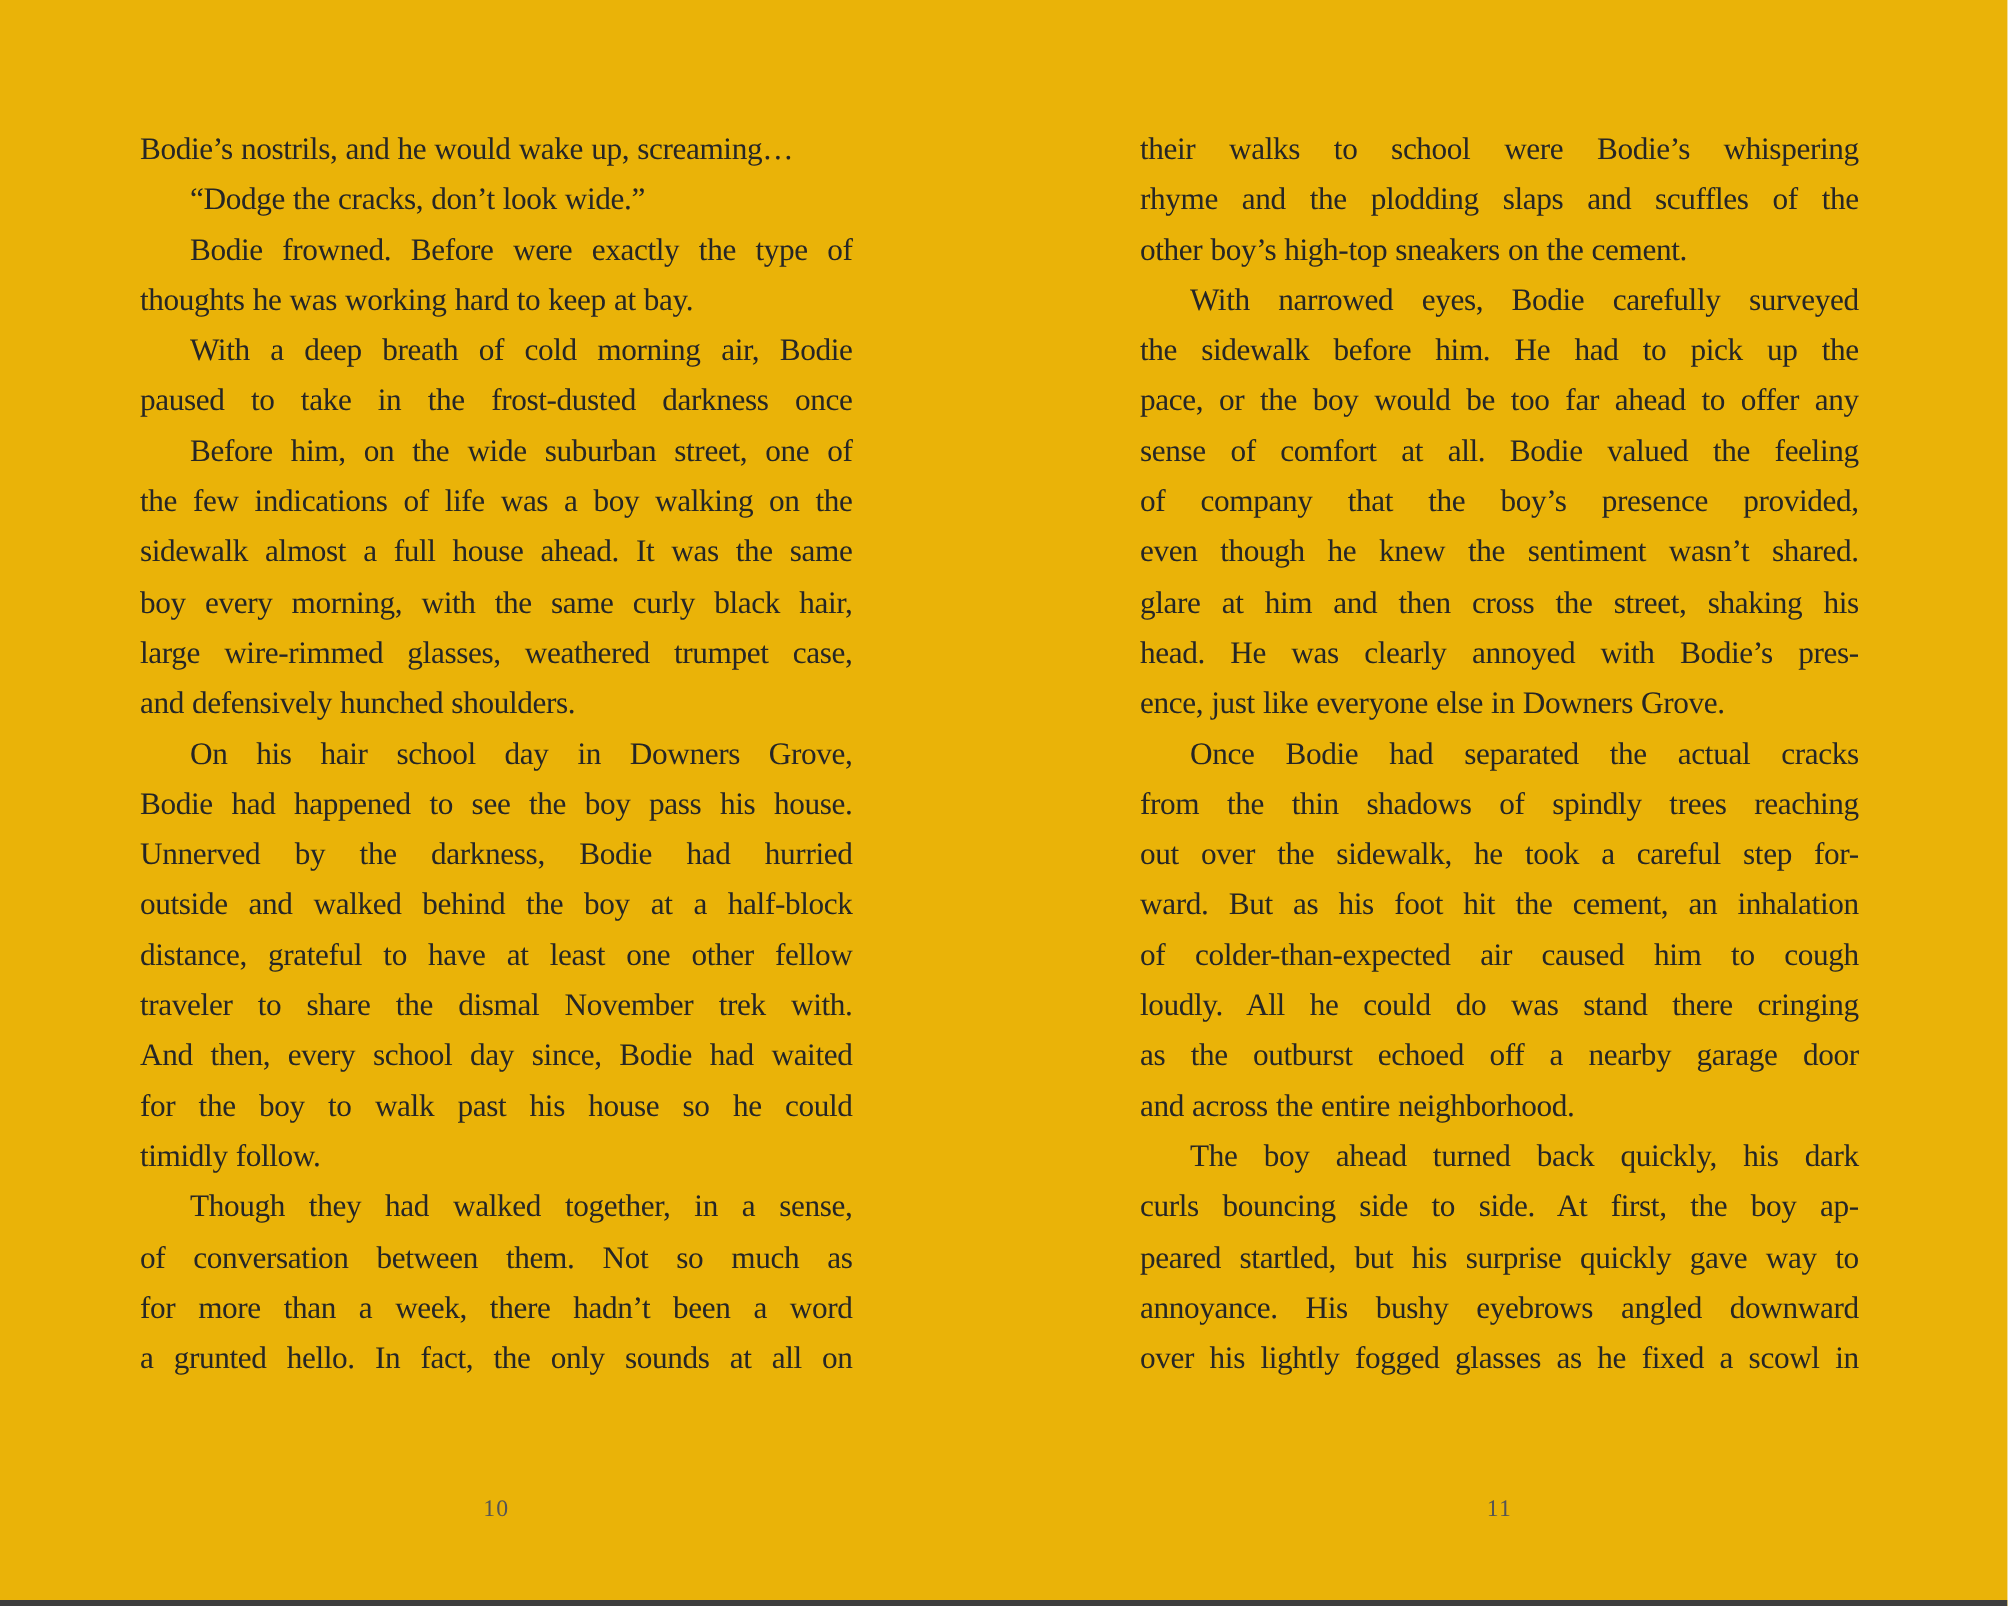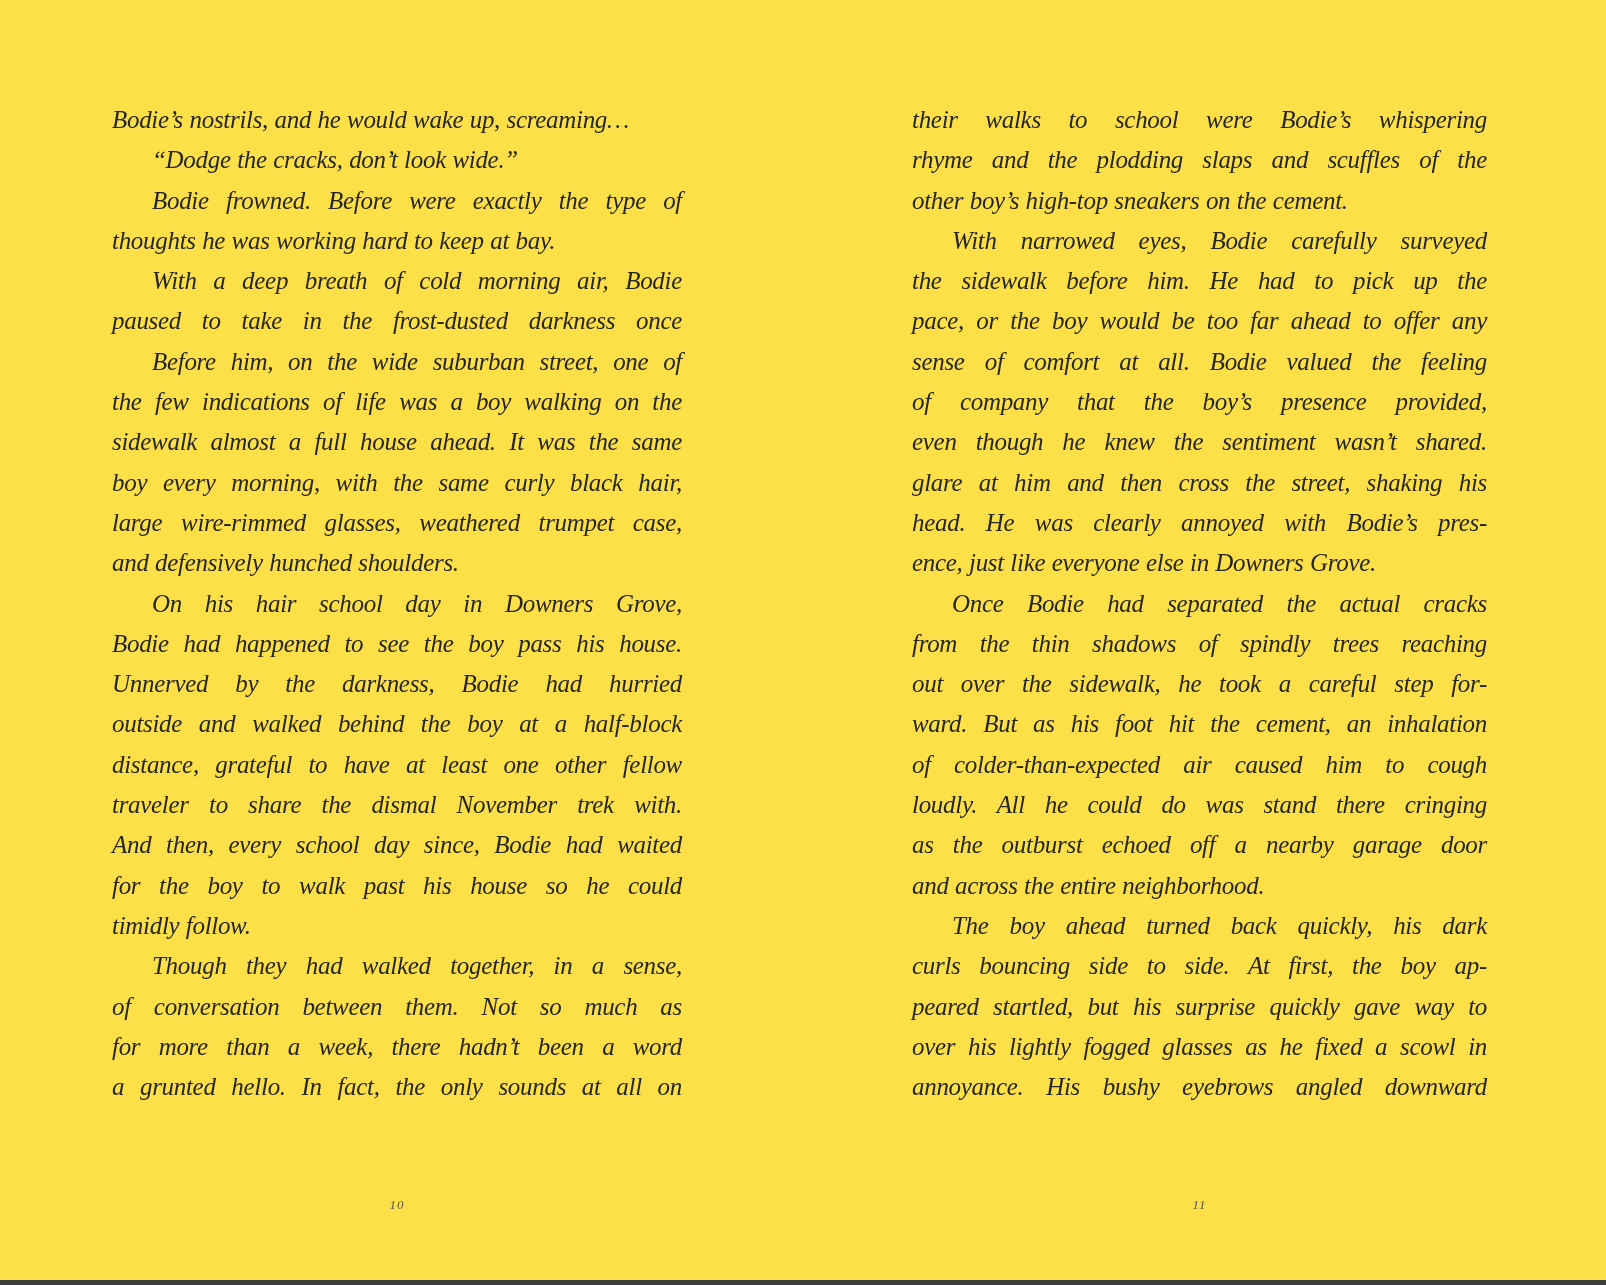--- a/index.html
+++ b/index.html
@@ -7,24 +7,23 @@
     padding: 0;
     width: 1606px;
     height: 1285px;
     background: #ffffff;
     overflow: hidden;
   }
   .spread {
     position: relative;
     width: 1606px;
     height: 1285px;
-    background: #fde047;
+    background: #eab308;
     font-family: "Liberation Serif", "DejaVu Serif", serif;
     color: #262626;
-    font-style: italic;
   }
   .page {
     position: absolute;
     top: 100px;
     height: 1185px;
   }
   .page-left  { left: 112px; width: 570px; }
   .page-right { left: 912px; width: 575px; }
   .text-block {
     font-size: 25px;
@@ -40,21 +39,21 @@
     white-space: normal;
   }
   .line.end { text-align-last: left; }
   .line.ind { text-indent: 40px; }
   .pagenum {
     position: absolute;
     top: 1097px;
     left: 0;
     width: 100%;
     text-align: center;
-    font-size: 13px;
+    font-size: 19px;
     letter-spacing: 1px;
     color: #555555;
   }
   .bottom-bar {
     position: absolute;
     left: 0;
     bottom: 0;
     width: 100%;
     height: 5px;
     background: #3d3d3d;
@@ -135,22 +134,22 @@
           <div class="line">ward. But as his foot hit the cement, an inhalation</div>
           <div class="line">of colder-than-expected air caused him to cough</div>
           <div class="line">loudly. All he could do was stand there cringing</div>
           <div class="line">as the outburst echoed off a nearby garage door</div>
           <div class="line end">and across the entire neighborhood.</div>
         </div>
         <div class="para">
           <div class="line ind">The boy ahead turned back quickly, his dark</div>
           <div class="line">curls bouncing side to side. At first, the boy ap-</div>
           <div class="line">peared startled, but his surprise quickly gave way to</div>
+          <div class="line">annoyance. His bushy eyebrows angled downward</div>
           <div class="line">over his lightly fogged glasses as he fixed a scowl in</div>
-          <div class="line">annoyance. His bushy eyebrows angled downward</div>
         </div>
       </div>
     <div class="pagenum">11</div>
   </section>
 
   <div class="bottom-bar"></div>
 
 </div>
 
 </body></html>

